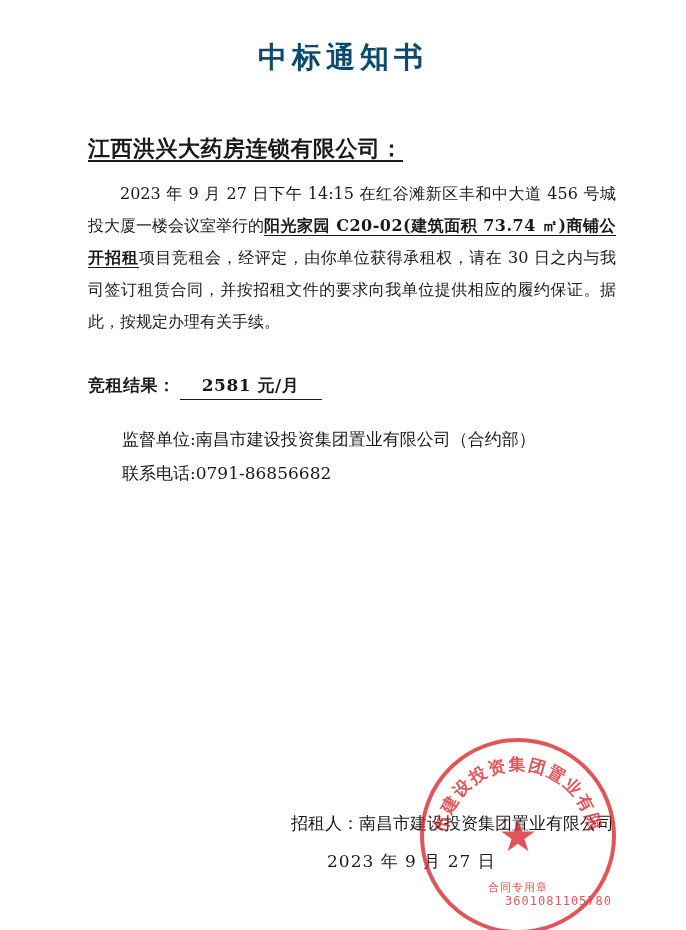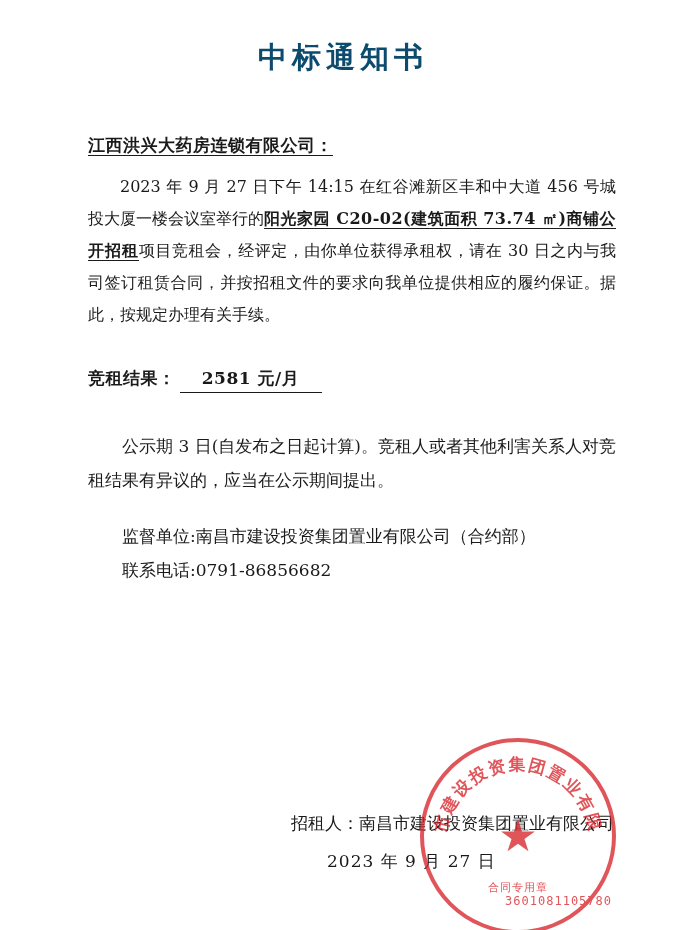--- a/index.html
+++ b/index.html
@@ -27,21 +27,21 @@
     font-size: 29px;
     font-weight: bold;
     letter-spacing: 5px;
     margin-top: 38px;
     margin-bottom: 0;
     font-family: "DejaVu Sans", "Liberation Sans", sans-serif;
     color: #0c4a6e;
   }
   .addressee {
     margin-top: 56px;
-    font-size: 17px;
+    font-size: 22px;
     font-weight: bold;
     letter-spacing: 0.5px;
     padding-left: 28px;
   }
   .addressee .u {
     text-decoration: underline;
     text-underline-offset: 4px;
   }
   .body-para {
     margin-top: 14px;
@@ -187,23 +187,20 @@
   </div>
 
   <div class="body-para">
     <span class="indent"></span><span>2023 年 9 月 27 日下午 14:15 在红谷滩新区丰和中大道 456 号城投大厦一楼会议室举行的</span><span class="underline-bold">阳光家园 C20-02(建筑面积 73.74 ㎡)商铺公开招租</span><span>项目竞租会，经评定，由你单位获得承租权，请在 30 日之内与我司签订租赁合同，并按招租文件的要求向我单位提供相应的履约保证。据此，按规定办理有关手续。</span>
   </div>
 
   <div class="result-line">
     <span>竞租结果：</span><span class="result-value">2581 元/月</span>
   </div>
 
-  <div class="notice-para">
-    <span class="indent"></span><span>公示期 3 日(自发布之日起计算)。竞租人或者其他利害关系人对竞租结果有异议的，应当在公示期间提出。</span>
-  </div>
 
   <div class="supervisor">监督单位:南昌市建设投资集团置业有限公司（合约部）</div>
   <div class="phone">联系电话:0791-86856682</div>
 
   <div class="signature-block">
     <div>招租人：南昌市建设投资集团置业有限公司</div>
     <div class="sign-date">2023 年 9 月 27 日</div>
   </div>
 
   <div class="seal">

